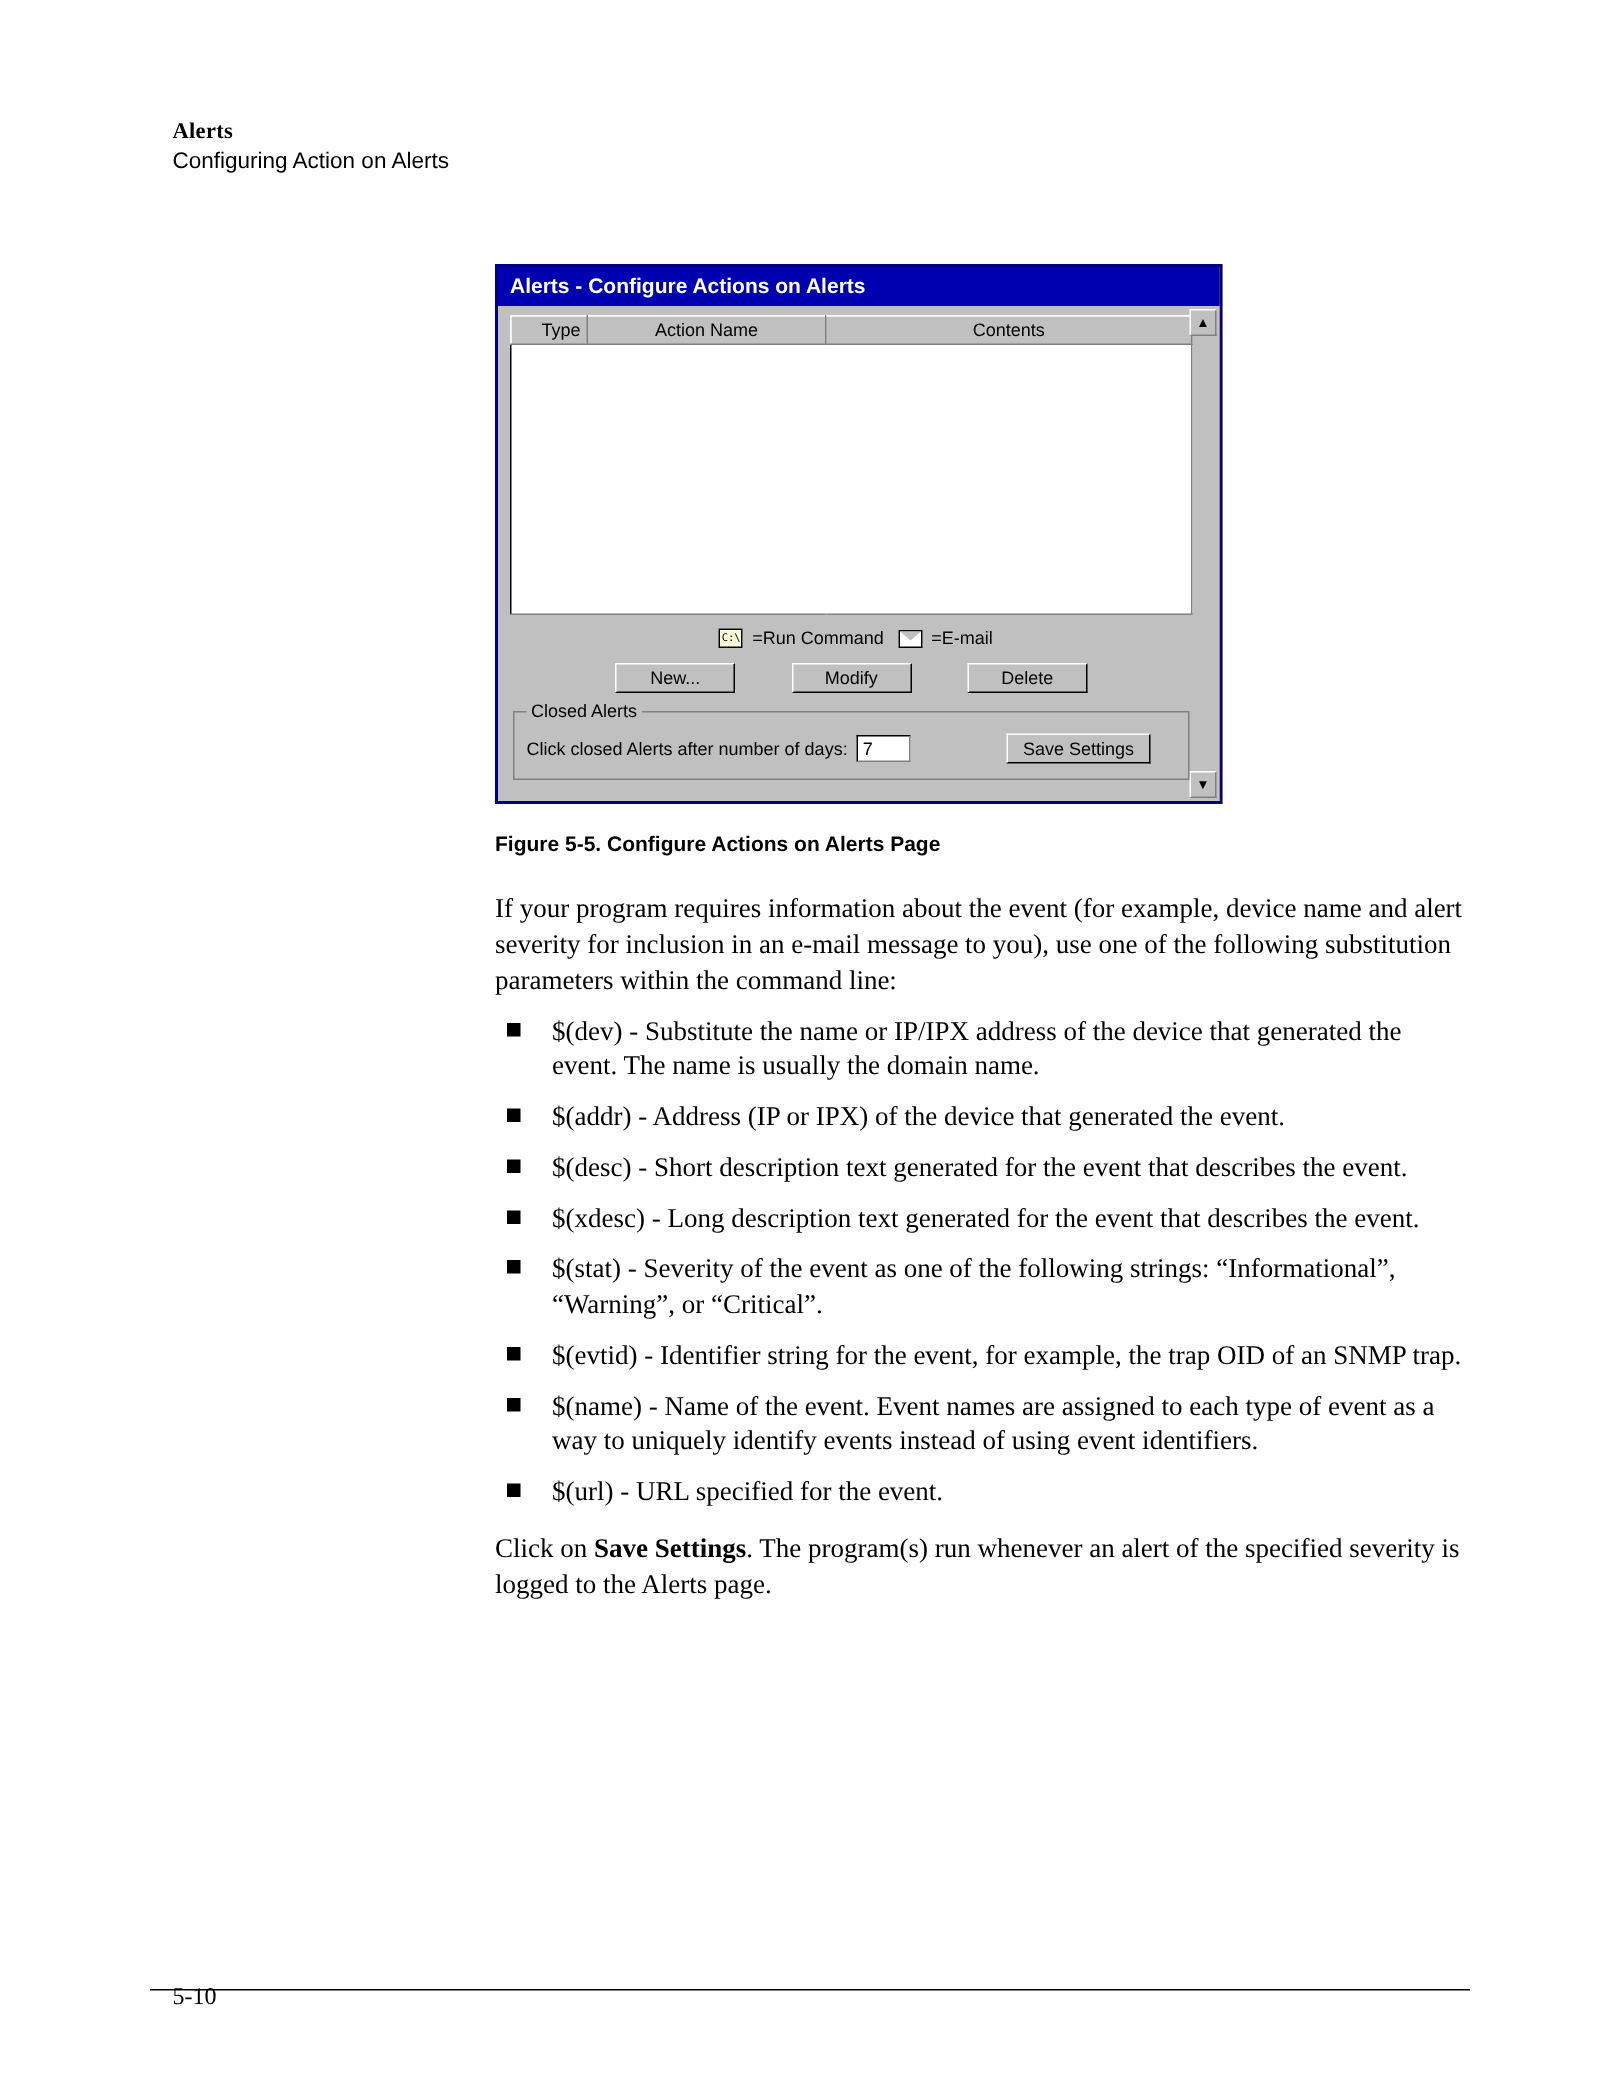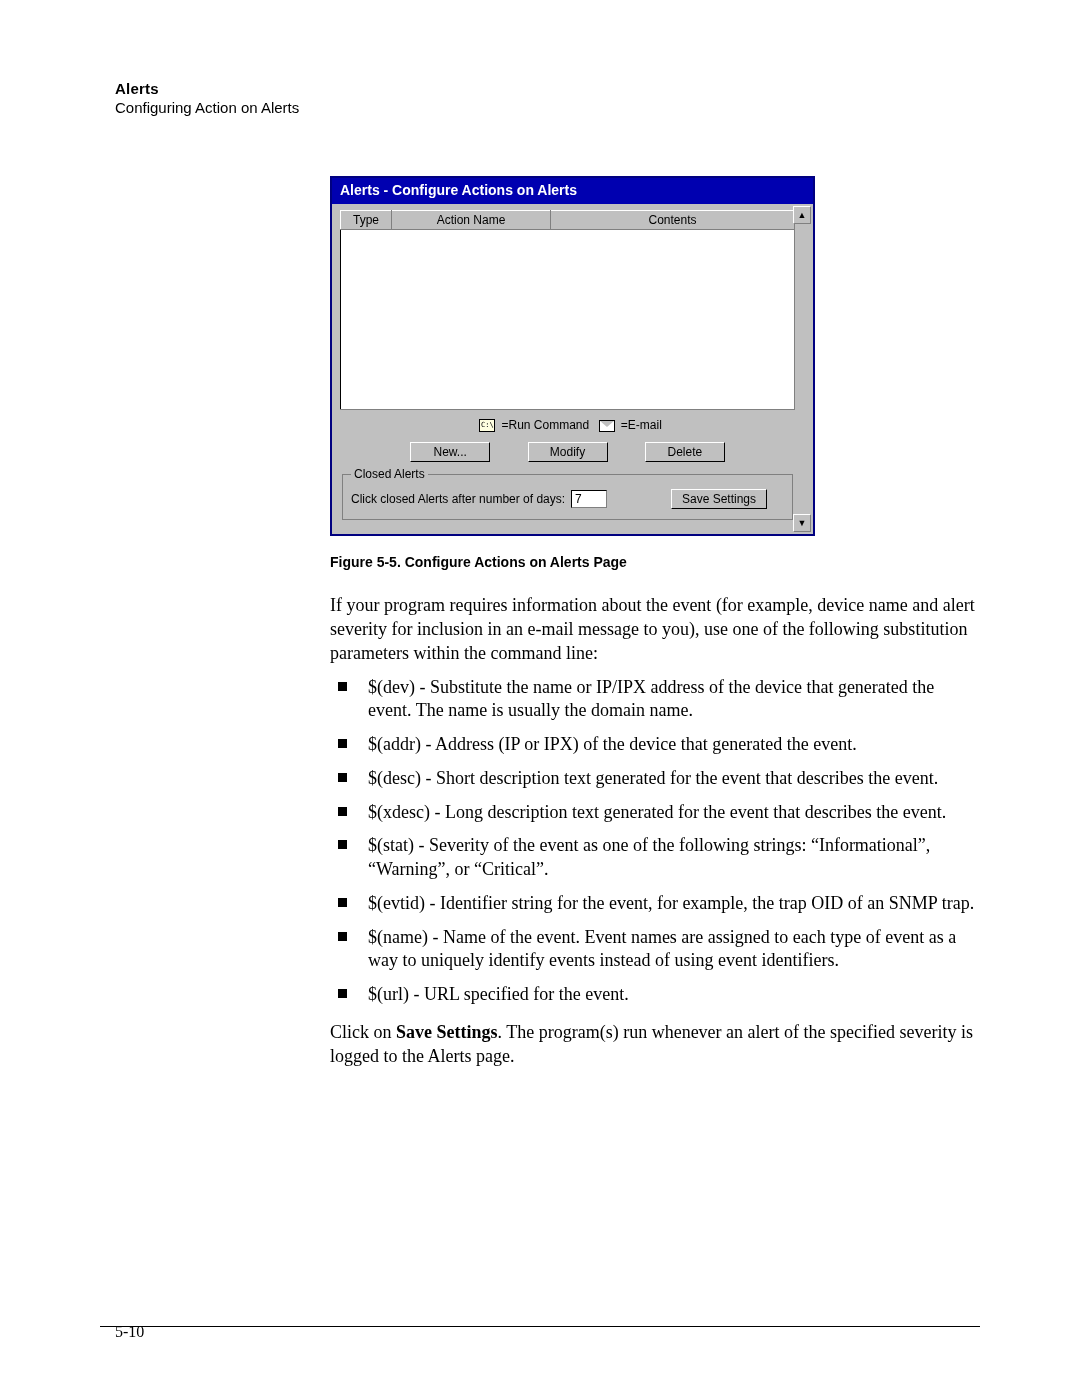--- a/index.html
+++ b/index.html
@@ -11,21 +11,21 @@
   }
   .page {
     width: 1080px;
     height: 1397px;
     position: relative;
     box-sizing: border-box;
     padding: 80px 100px 50px 115px;
   }
   .header-block { margin-bottom: 60px; }
   .hdr-bold {
-    font-family: Liberation Sans, sans-serif;
+    font-family: Liberation Serif, serif;
     font-weight: bold;
     font-size: 15px;
     letter-spacing: 0.2px;
   }
   .hdr-sub {
     font-family: Arial, Helvetica, sans-serif;
     font-size: 15px;
     margin-top: 2px;
   }
   
@@ -82,21 +82,21 @@
   .tbl th {
     background: #c0c0c0;
     font-weight: normal;
     font-size: 12px;
     padding: 2px 4px;
     border: 1px solid #808080;
     border-top-color: #fff;
     border-left-color: #fff;
     text-align: center;
   }
-  .tbl th.type { width: 42px; }
+  .tbl th.type { width: 42px; text-align: right; }
   .tbl th.action { width: 150px; }
   .tbl td.body-cell { background: #fff; }
   .legend-row {
     text-align: center;
     margin: 8px 0 10px 0;
     font-size: 12px;
   }
   .icon-run, .icon-mail {
     display: inline-block;
     vertical-align: middle;

